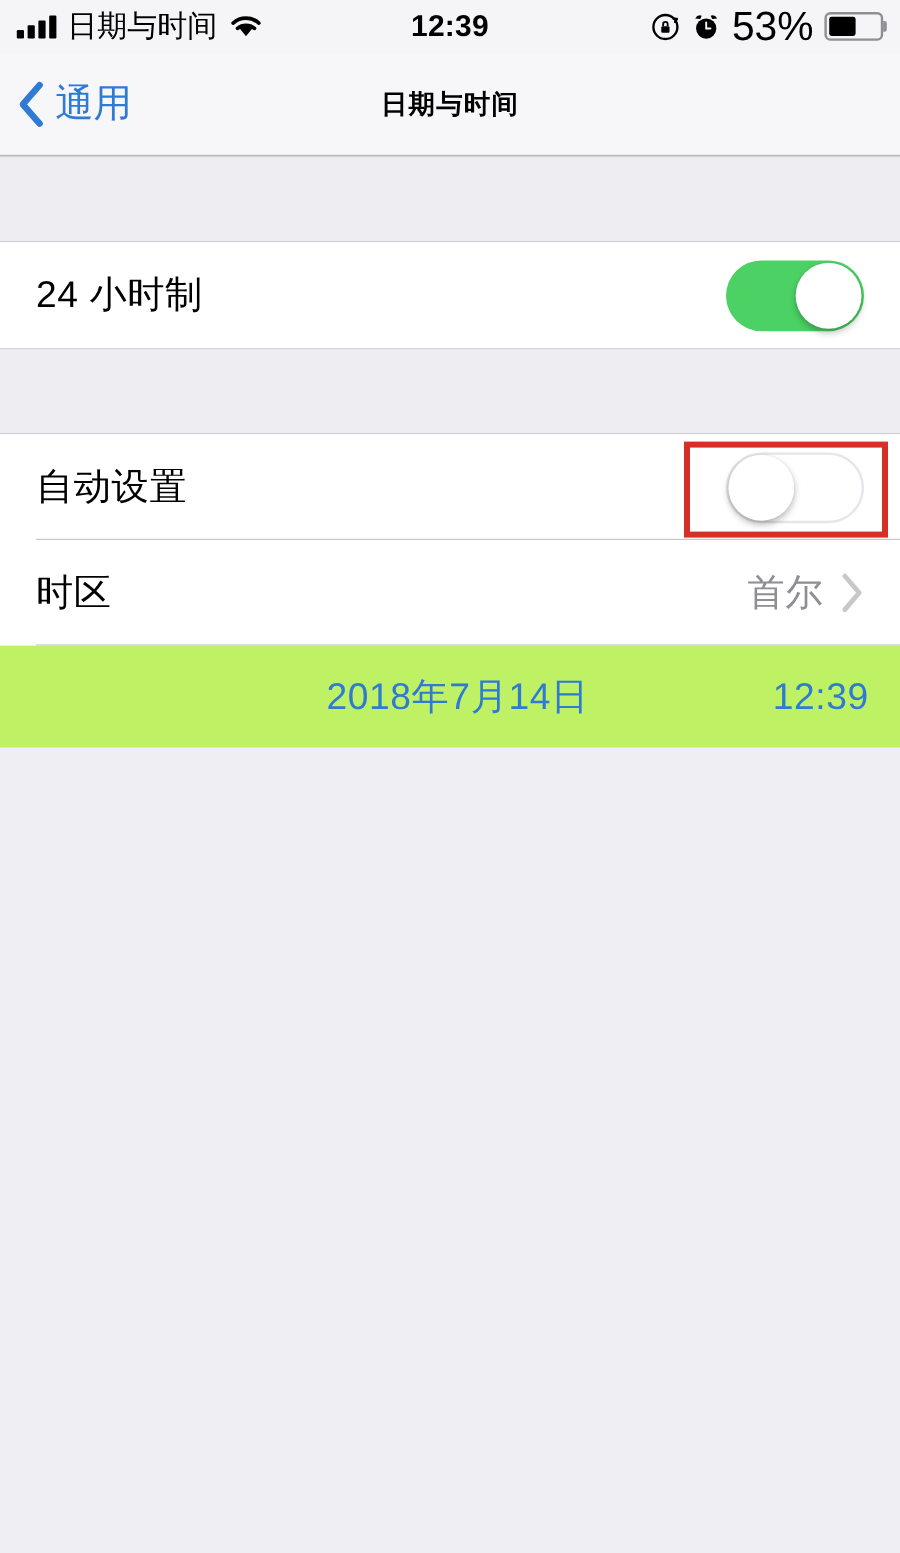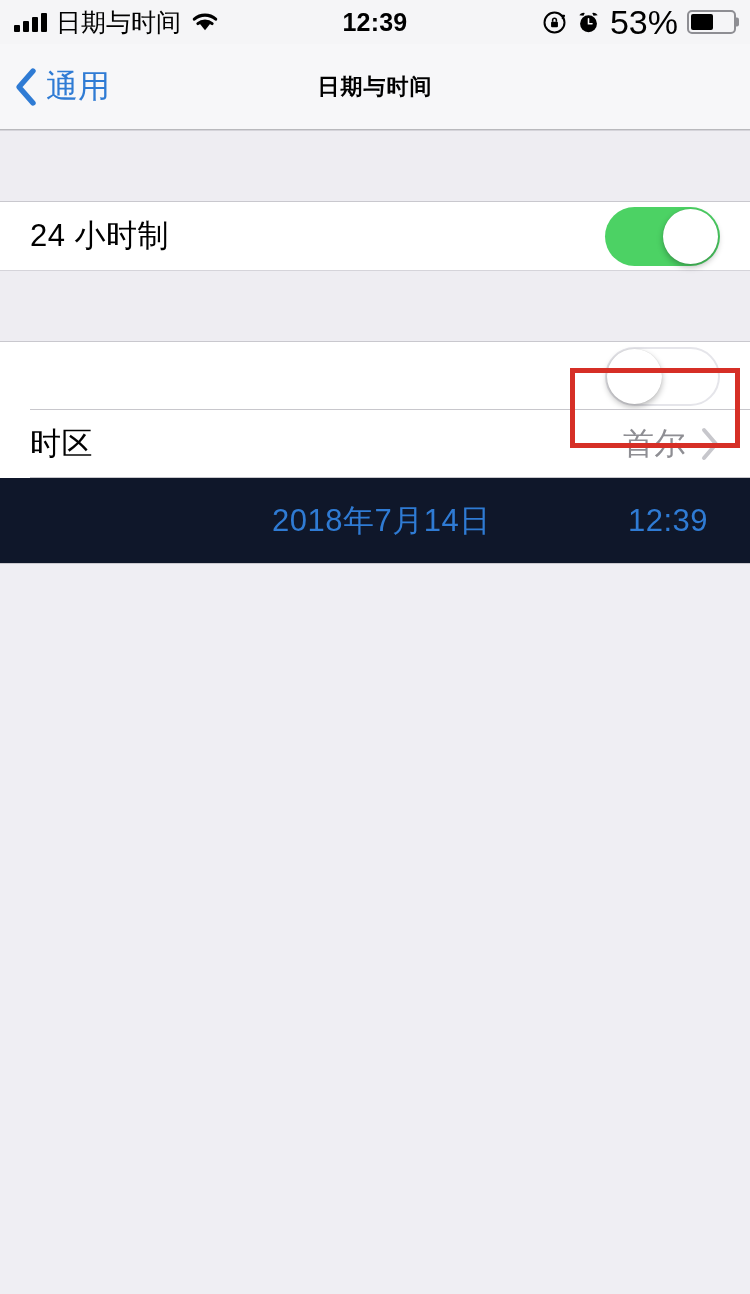--- a/index.html
+++ b/index.html
@@ -147,21 +147,21 @@
     box-sizing: border-box;
   }
   .gap-1 { height: 72px; }
   .gap-2 { height: 72px; }
 
   .section {
     background: #ffffff;
   }
 
   .row {
-    height: 68px;
+    height: 88px;
     display: flex;
     align-items: center;
     padding: 0 30px;
     box-sizing: border-box;
     position: relative;
     background: #ffffff;
   }
   .row.with-sep::after {
     content: "";
     position: absolute;
@@ -217,23 +217,23 @@
     box-shadow: 0 3px 6px rgba(0,0,0,0.28), 0 0 1px rgba(0,0,0,0.16);
   }
   .toggle.on .knob { right: 2px; }
   .toggle.off .knob { left: 0px; top: 0px; }
 
   
   .datetime-row {
     height: 85px;
     display: flex;
     align-items: center;
-    background: #0f172a;
-    position: relative;
-    padding: 0 30px 0 0;
+    background: #bef264;
+    position: relative;
+    padding: 0 14px 0 0;
     box-sizing: border-box;
   }
   .dt-date {
     font-size: 31px;
     color: #2f7bd4;
     letter-spacing: 0.5px;
     margin-left: 272px;
   }
   .dt-time {
     font-size: 31px;
@@ -319,20 +319,21 @@
         <div class="knob"></div>
       </div>
     </div>
   </div>
 </div>
 
 <div class="gap gap-2"></div>
 
 <div class="section">
   <div class="row with-sep">
+    <span class="row-label">自动设置</span>
     <div class="row-right">
       <div class="toggle off">
         <div class="knob"></div>
       </div>
     </div>
   </div>
 
   <div class="row with-sep">
     <span class="row-label">时区</span>
     <div class="row-right">

